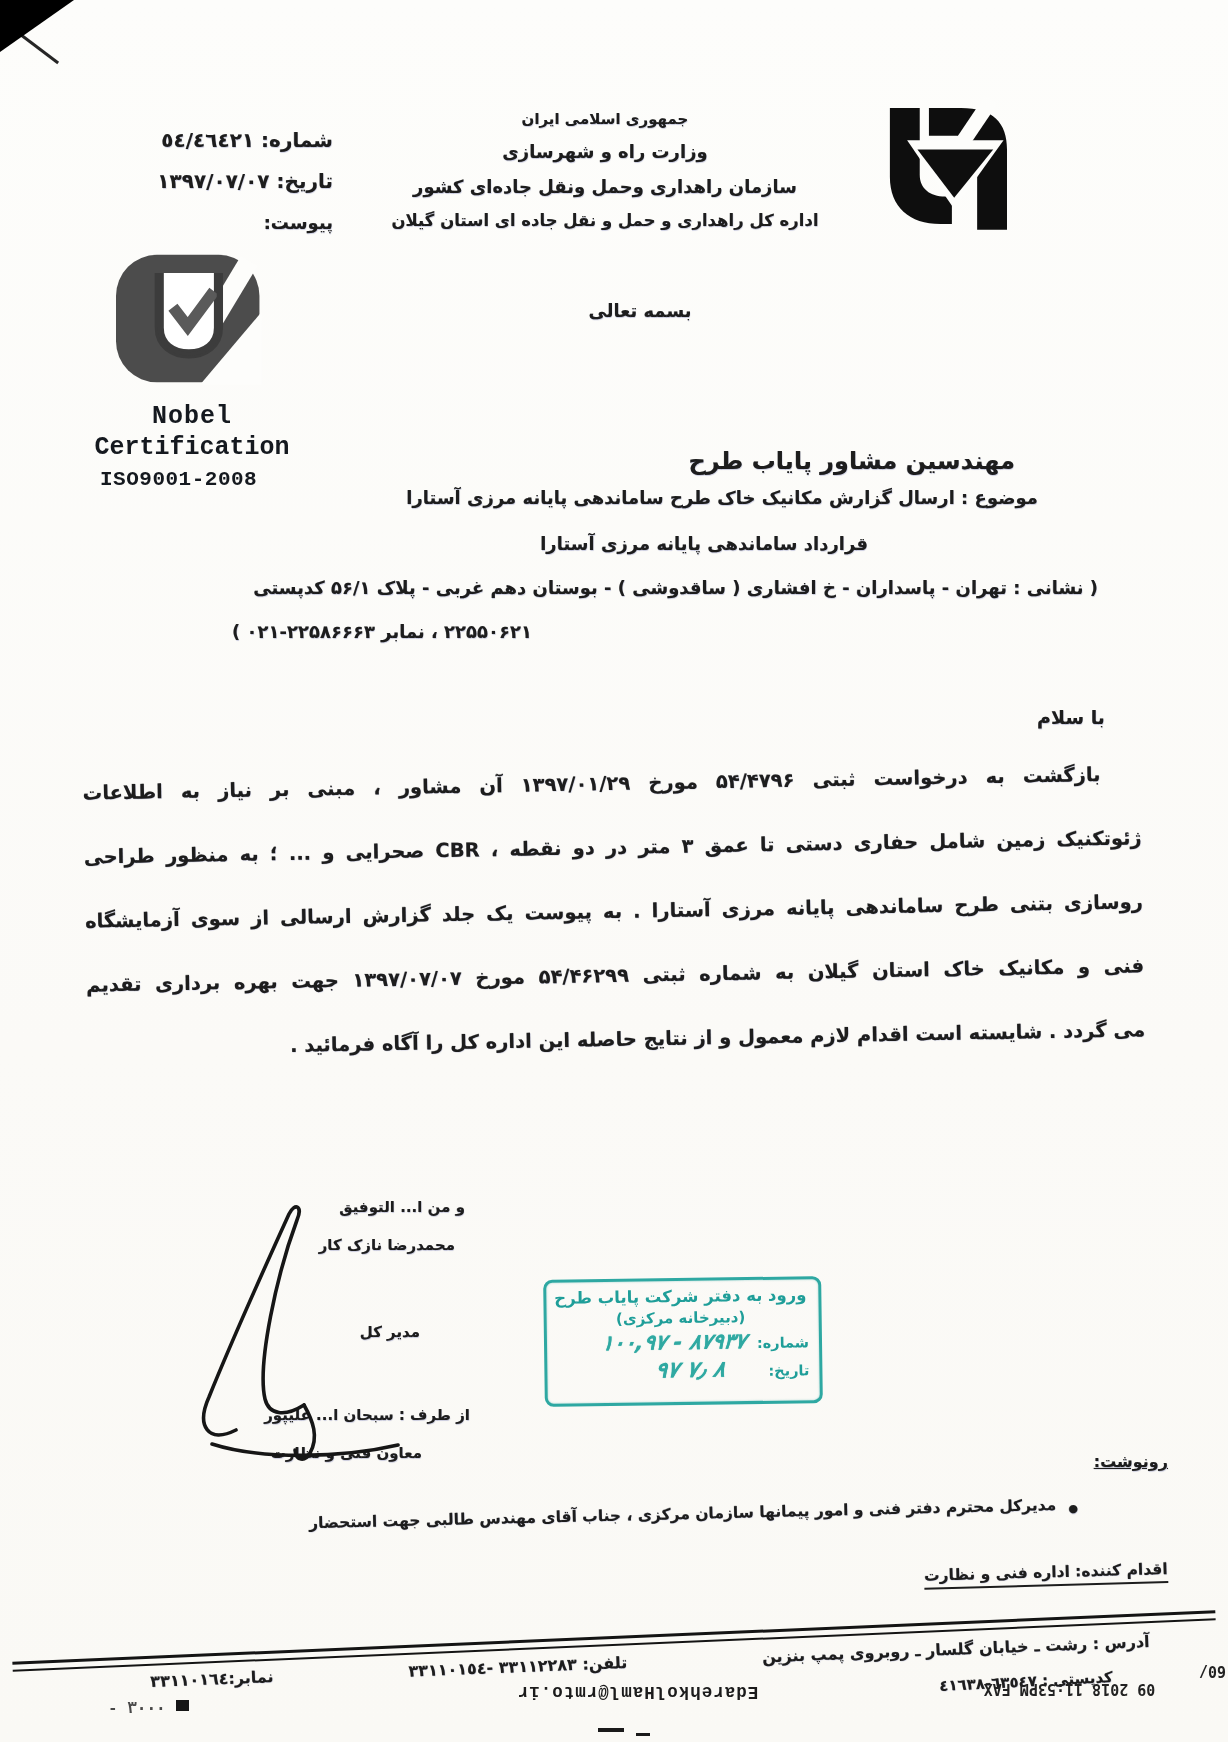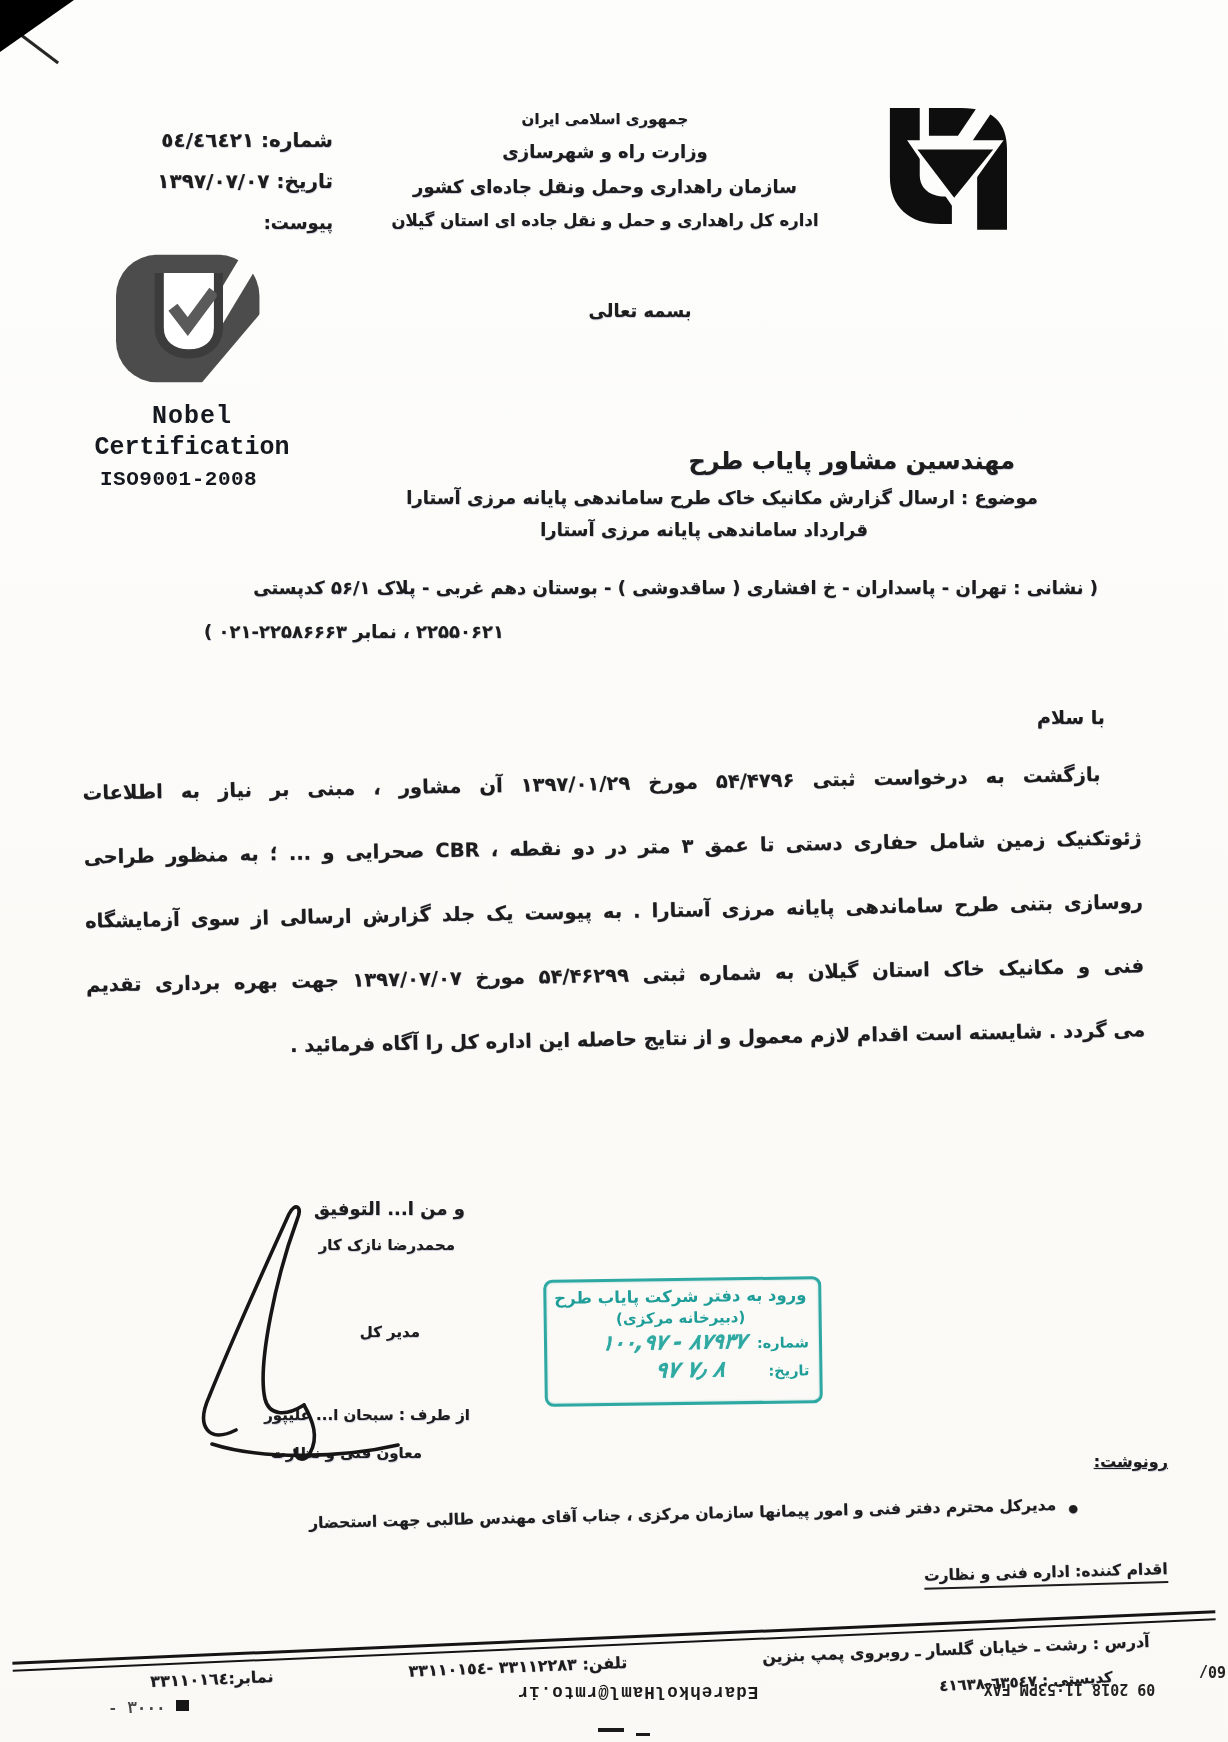--- a/index.html
+++ b/index.html
@@ -72,23 +72,23 @@
     </svg>
   </div>
   <div class="lat center" style="width:200px;font-size:25px;margin-top:6px;letter-spacing:1px;">Nobel</div>
   <div class="lat center" style="width:200px;font-size:25px;line-height:34px;">Certification</div>
   <div class="lat" style="font-size:21px;margin-top:3px;margin-left:8px;letter-spacing:0.5px;">ISO9001-2008</div>
 </div>
 
 <div class="abs fa right" style="top:447px;left:550px;width:465px;font-size:24px;">مهندسین مشاور پایاب طرح</div>
 
 <div class="abs fa" style="top:487px;right:190px;font-size:18px;white-space:nowrap;">موضوع : ارسال گزارش مکانیک خاک طرح ساماندهی پایانه مرزی آستارا</div>
-<div class="abs fa" style="top:519px;right:360px;font-size:18px;white-space:nowrap;">قرارداد ساماندهی پایانه مرزی آستارا</div>
+<div class="abs fa" style="top:533px;right:360px;font-size:18px;white-space:nowrap;">قرارداد ساماندهی پایانه مرزی آستارا</div>
 <div class="abs fa" style="top:577px;right:130px;font-size:18px;white-space:nowrap;">( نشانی : تهران - پاسداران - خ افشاری ( ساقدوشی ) - بوستان دهم غربی - پلاک ۵۶/۱ کدپستی</div>
-<div class="abs fa" style="top:621px;right:724px;font-size:18px;white-space:nowrap;">۲۲۵۵۰۶۲۱ ، نمابر ۲۲۵۸۶۶۶۳-۰۲۱ )</div>
+<div class="abs fa" style="top:621px;right:696px;font-size:18px;white-space:nowrap;">۲۲۵۵۰۶۲۱ ، نمابر ۲۲۵۸۶۶۶۳-۰۲۱ )</div>
 
 <div class="abs fa" style="top:706px;right:123px;font-size:19px;">با سلام</div>
 
 <div class="abs" style="top:752px;left:85px;width:1058px;transform:rotate(-1.05deg);transform-origin:center;">
   <div class="fa bodyline justline" style="padding-right:40px;">بازگشت به درخواست ثبتی ۵۴/۴۷۹۶ مورخ ۱۳۹۷/۰۱/۲۹ آن مشاور ، مبنی بر نیاز به اطلاعات</div>
   <div class="fa bodyline justline">ژئوتکنیک زمین شامل حفاری دستی تا عمق ۳ متر در دو نقطه ، CBR صحرایی و ... ؛ به منظور طراحی</div>
   <div class="fa bodyline justline">روسازی بتنی طرح ساماندهی پایانه مرزی آستارا . به پیوست یک جلد گزارش ارسالی از سوی آزمایشگاه</div>
   <div class="fa bodyline justline">فنی و مکانیک خاک استان گیلان به شماره ثبتی ۵۴/۴۶۲۹۹ مورخ ۱۳۹۷/۰۷/۰۷ جهت بهره برداری تقدیم</div>
   <div class="fa bodyline right">می گردد . شایسته است اقدام لازم معمول و از نتایج حاصله این اداره کل را آگاه فرمائید .</div>
 </div>
@@ -100,21 +100,21 @@
   <div class="fa stamp-t" style="font-size:14.5px;line-height:26px;">
     <span>شماره:</span>
     <span class="hand" style="font-size:21px;margin-right:6px;">۱۰۰,۹۷ - ۸۷۹۳۷</span>
   </div>
   <div class="fa stamp-t" style="font-size:14.5px;line-height:26px;">
     <span>تاریخ:</span>
     <span class="hand" style="font-size:22px;margin-right:38px;letter-spacing:6px;">۹۷ ۷٫ ۸</span>
   </div>
 </div>
 
-<div class="abs fa" style="top:1198px;right:763px;font-size:18px;white-space:nowrap;">و من ا... التوفیق</div>
+<div class="abs fa" style="top:1198px;right:763px;font-size:15px;white-space:nowrap;">و من ا... التوفیق</div>
 <div class="abs fa" style="top:1236px;right:773px;font-size:15px;white-space:nowrap;">محمدرضا نازک کار</div>
 <div class="abs fa" style="top:1276px;right:808px;font-size:15px;white-space:nowrap;margin-top:47px;">مدیر کل</div>
 <div class="abs fa" style="top:1406px;right:758px;font-size:15px;white-space:nowrap;">از طرف : سبحان ا... علیپور</div>
 <div class="abs fa" style="top:1444px;right:806px;font-size:15px;white-space:nowrap;">معاون فنی و نظارت</div>
 <div class="abs" style="top:1192px;left:190px;">
   <svg width="235" height="285" viewBox="0 0 235 285">
     <g stroke="#161616" stroke-width="3.6" fill="none" stroke-linecap="round">
       <path d="M46 238 C18 252 6 234 19 205 C38 158 79 66 99 22 C105 10 113 14 107 28 C87 82 67 172 75 207 C79 223 95 225 114 213"></path>
       <path d="M22 252 C72 268 152 266 208 253"></path>
       <path d="M114 213 C123 229 129 245 120 261 C115 270 106 269 105 258"></path>

